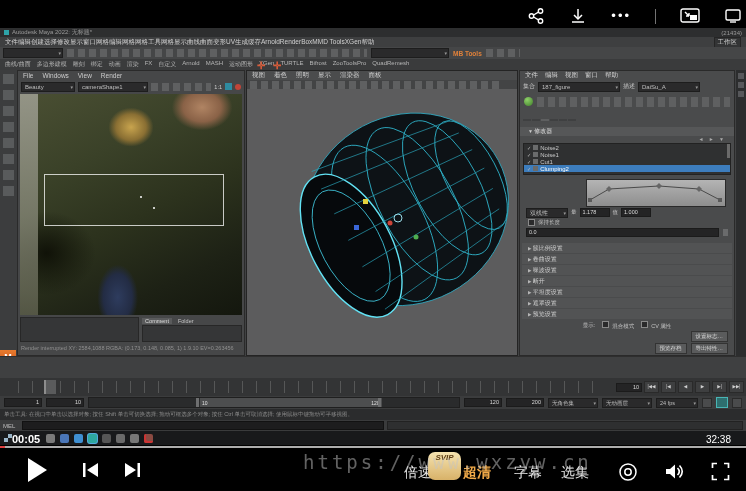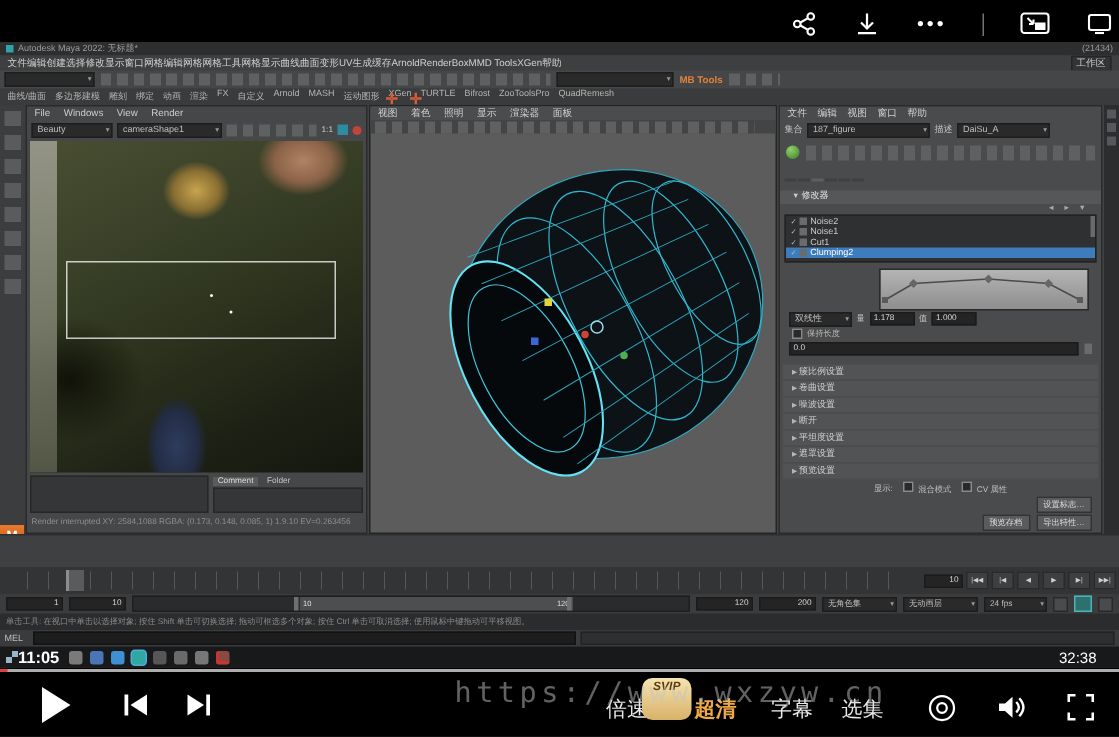--- a/index.html
+++ b/index.html
@@ -490,21 +490,21 @@
     <span>
       <svg width="18" height="16" viewBox="0 0 18 16" fill="none" stroke="#fff" stroke-width="1.4">
         <rect x="2" y="2" width="14" height="10" rx="1.5"></rect>
           <path d="M6,14 H12"></path>
       </svg>
     </span>
   </div>
 
   <div class="wm-url">https://www.wxzyw.cn</div>
 
-  <div class="time-current">11:05</div>
+  <div class="time-current">00:05</div>
   <div class="time-total">32:38</div>
 
   <div class="progress">
       <div class="played"></div>
     </div>
 
   <div class="controls">
     <span class="ctl-svg" style="left:26px;top:8px">
       <svg width="22" height="26" viewBox="0 0 22 26">
           <polygon points="2,1 21,13 2,25" fill="#fff"></polygon>

